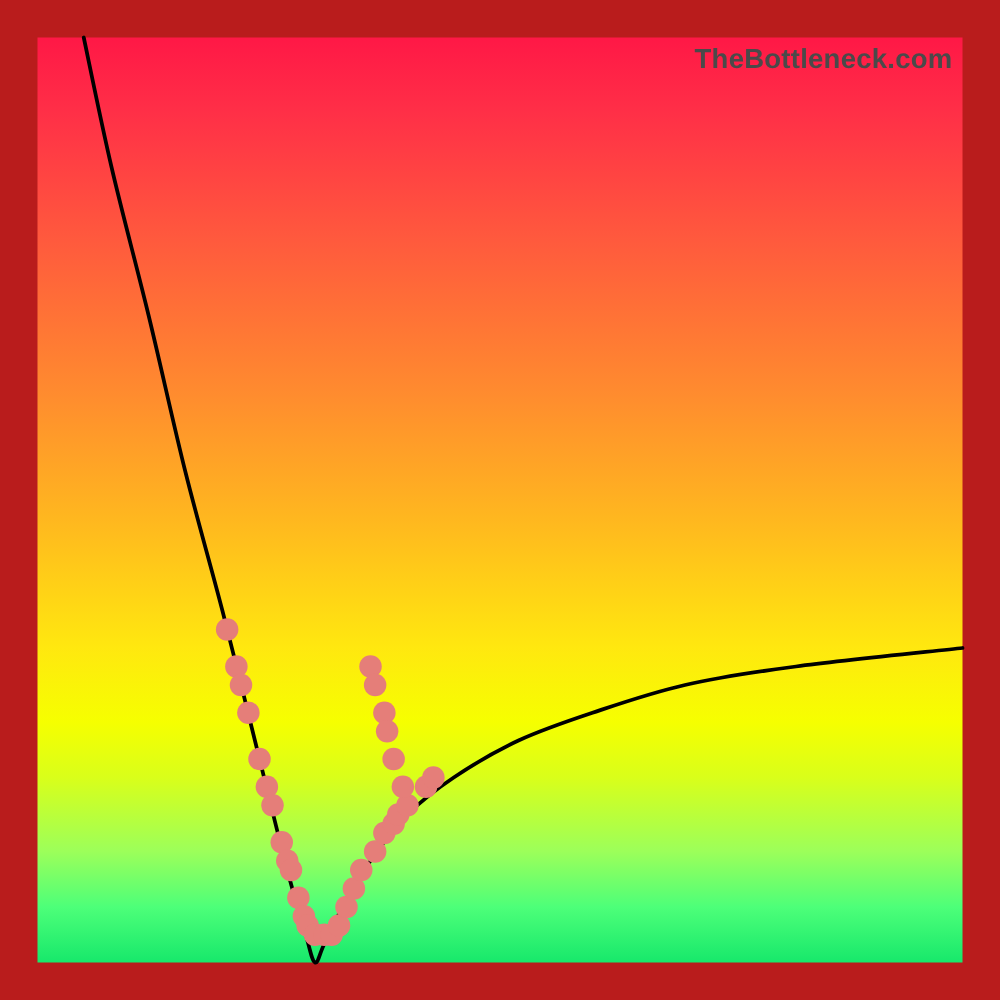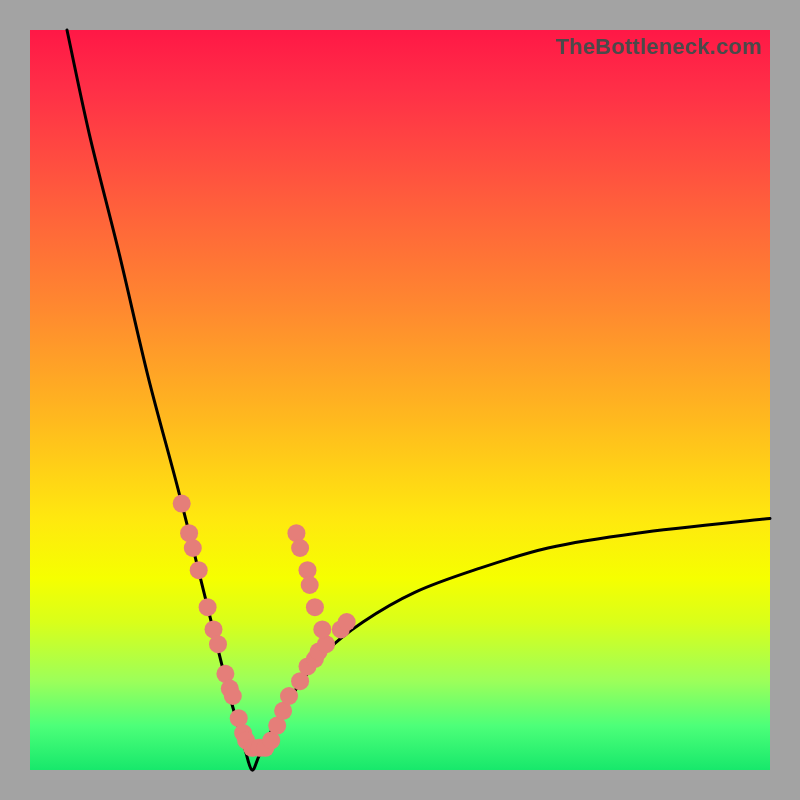--- a/index.html
+++ b/index.html
@@ -8,21 +8,21 @@
     width: 800px;
     height: 800px;
     background: #000;
     font-family: Arial, Helvetica, sans-serif;
     overflow: hidden;
   }
   .stage {
     position: relative;
     width: 800px;
     height: 800px;
-    background: #a3a3a3;
+    background: #b91c1c;
   }
   .plot-area {
     position: absolute;
     left: 30px;
     top: 30px;
     width: 740px;
     height: 740px;
     
     background: linear-gradient(
       to bottom,

